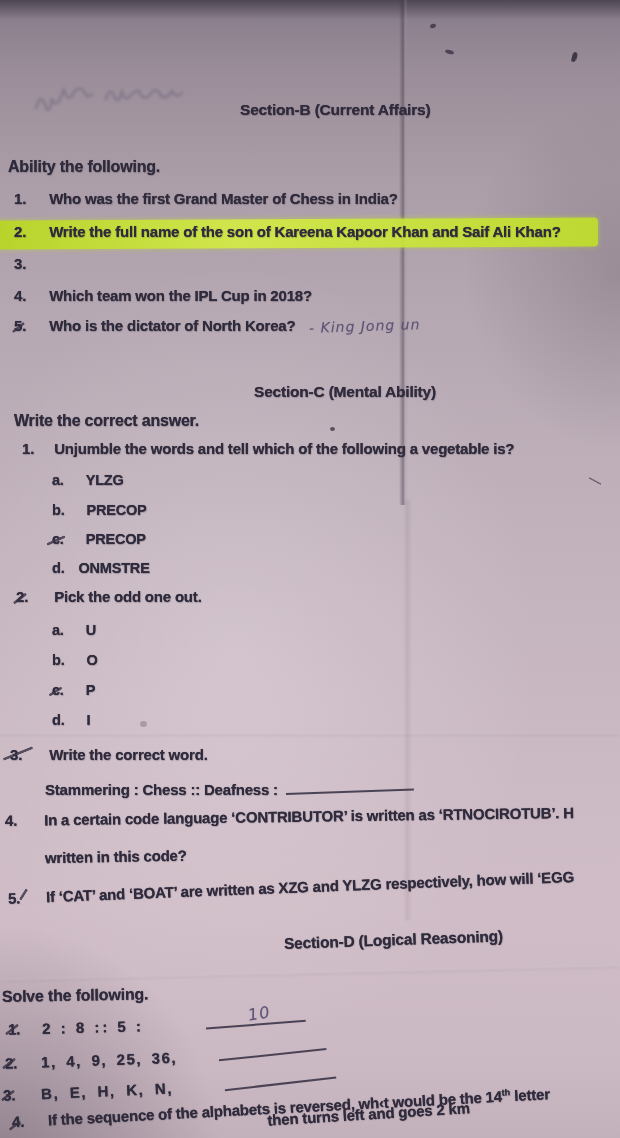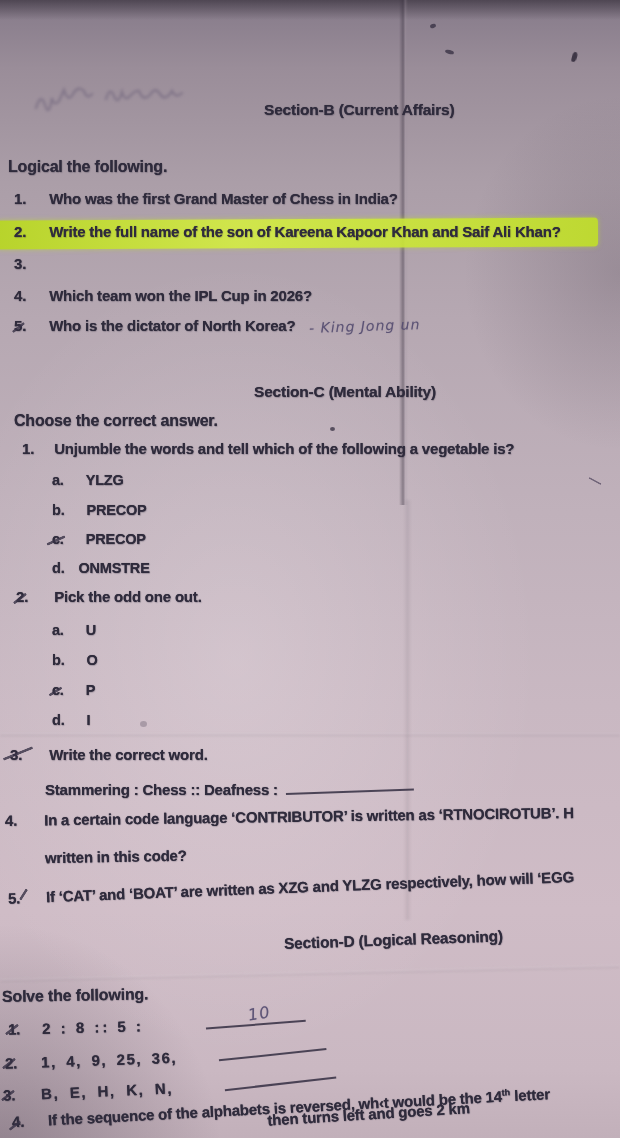--- a/index.html
+++ b/index.html
@@ -83,54 +83,54 @@
     <path d="M8 26 q5 -16 9 -3 t7 -7 q2 9 7 3 l5 -11 q4 13 9 4 t11 -3 q3 9 8 3 m14 5 q4 -13 8 -3 t8 -4 q3 10 8 4 t9 -5 q4 11 11 4 q5 -9 10 -1 t12 -3 q4 8 10 2" stroke="#574d6b" stroke-width="2.4" fill="none" stroke-linecap="round"></path>
   </svg>
 
   <div class="speck" style="left:430px;top:24px;width:6px;height:4px;transform:rotate(-20deg)"></div>
   <div class="speck" style="left:445px;top:50px;width:9px;height:4px;transform:rotate(15deg)"></div>
   <div class="comma" style="left:572px;top:52px"></div>
   <div class="speck" style="left:330px;top:427px;width:5px;height:4px"></div>
   <div class="penstroke" style="left:588px;top:480px;width:14px;transform:rotate(28deg)"></div>
   <div class="speck" style="left:140px;top:721px;width:7px;height:6px;opacity:.35"></div>
 
-  <span class="abs print hdr" style="left:264px;top:101px">Section-B (Current Affairs)</span>
-
-  <span class="abs print" style="left:8px;top:158px;font-size:16px">Logical the following.</span>
+  <span class="abs print hdr" style="left:240px;top:101px">Section-B (Current Affairs)</span>
+
+  <span class="abs print" style="left:8px;top:158px;font-size:16px">Ability the following.</span>
 
   <div class="abs row" style="left:0;top:190px">
     <span class="print" style="margin-left:14px">1.</span>
     <span class="print gap1" style="margin-left:23px">Who was the first Grand Master of Chess in India?</span>
   </div>
 
   <div class="hl" style="left:-3px;top:219px;width:601px;height:29px"></div>
   <div class="abs row" style="left:0;top:223px">
     <span class="print" style="margin-left:14px">2.</span>
     <span class="print" style="margin-left:23px">Write the full name of the son of Kareena Kapoor Khan and Saif Ali Khan?</span>
   </div>
 
   <div class="abs row" style="left:0;top:255px">
     <span class="print" style="margin-left:14px">3.</span>
   </div>
 
   <div class="abs row" style="left:0;top:287px">
     <span class="print" style="margin-left:14px">4.</span>
-    <span class="print" style="margin-left:23px">Which team won the IPL Cup in 2026?</span>
+    <span class="print" style="margin-left:23px">Which team won the IPL Cup in 2018?</span>
   </div>
 
   <div class="abs row" style="left:0;top:317px">
     <span class="print" style="margin-left:14px">5.</span>
     <span class="print" style="margin-left:23px">Who is the dictator of North Korea?</span>
     <span class="hand" style="margin-left:14px;font-size:14px;transform:rotate(-2deg)">- King Jong un</span>
   </div>
   <span class="tick" style="left:11px;top:326px;width:15px"></span>
 
   <span class="abs print hdr" style="left:254px;top:383px">Section-C (Mental Ability)</span>
 
-  <span class="abs print" style="left:14px;top:412px;font-size:16px">Choose the correct answer.</span>
+  <span class="abs print" style="left:14px;top:412px;font-size:16px">Write the correct answer.</span>
 
   <div class="abs row" style="left:0;top:440px">
     <span class="print" style="margin-left:22px">1.</span>
     <span class="print" style="margin-left:20px">Unjumble the words and tell which of the following a vegetable is?</span>
   </div>
 
   <div class="abs row" style="left:0;top:472px">
     <span class="print opt" style="margin-left:52px">a.</span>
     <span class="print opt" style="margin-left:22px">YLZG</span>
   </div>

